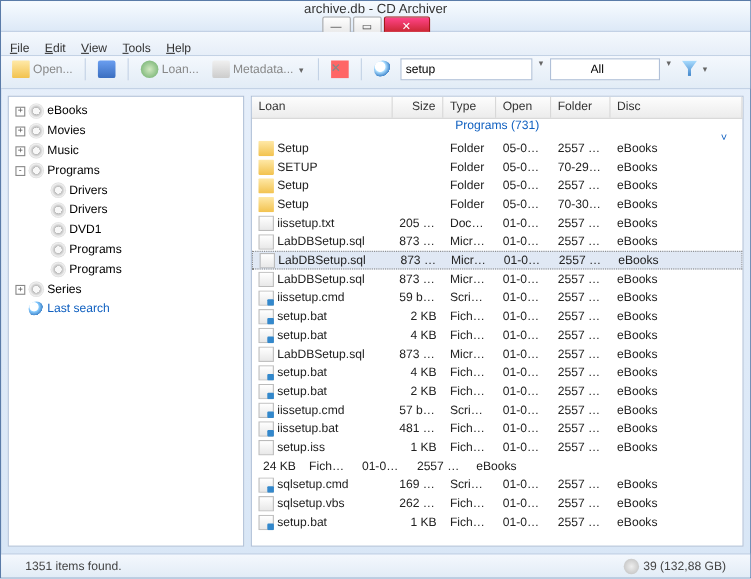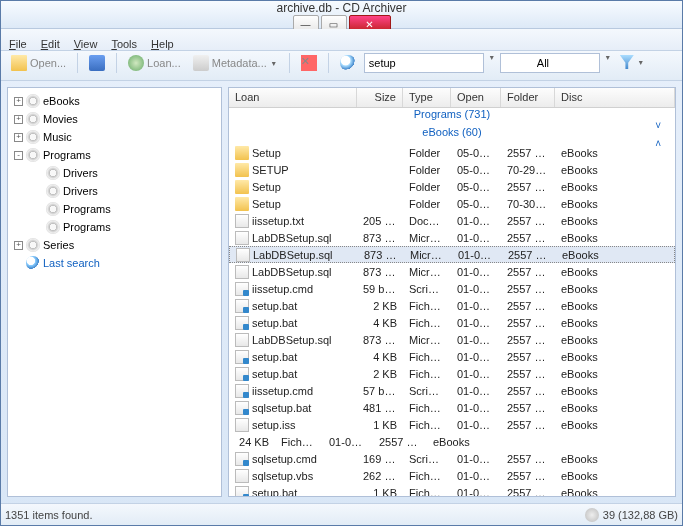--- a/index.html
+++ b/index.html
@@ -40,21 +40,21 @@
 .col-folder { width: 54px; }
 .col-disc { flex: 1; }
 .list-body { flex: 1; overflow-y: scroll; overflow-x: hidden; position: relative; }
 .group-row { display: flex; align-items: center; height: 18px; padding: 0 6px; color: #1060c0; font-size: 11px; cursor: default; flex-direction: column; }
 .group-row .arrow { margin-left: auto; padding-right: 8px; color: #1060c0; font-size: 10px; }
 .file-row { display: flex; height: 17px; align-items: center; font-size: 11px; color: #222; cursor: default; }
 .file-row.selected { background: #e0e8f4; border: 1px dotted #888; }
 .file-row .cell { padding: 0 6px; white-space: nowrap; overflow: hidden; text-overflow: ellipsis; }
 .file-row .col-name { display: flex; align-items: center; gap: 3px; }
 .file-row .fic { width: 14px; height: 14px; flex-shrink: 0; }
-.statusbar { height: 22px; background: linear-gradient(#f4f8fd,#e2ecf6); border-top: 1px solid #c3d2e5; display: flex; align-items: center; padding: 0 4px; font-size: 11px; color: #444; }
+.statusbar { height: 22px; background: linear-gradient(#f4f8fd,#e2ecf6); border-top: 1px solid #c3d2e5; display: flex; align-items: center; padding: 0 22px; font-size: 11px; color: #444; }
 .statusbar .right { margin-left: auto; display: flex; align-items: center; gap: 4px; }
 .st-ic { width: 14px; height: 14px; background: radial-gradient(circle,#eee,#bbb); border-radius: 50%; }
 
 
 .ic-disc, .tree-icon.disc { background: radial-gradient(circle,#f8f8f8 30%,#bbb 32%,#f0f0f0 60%,#999); border-radius: 50%; }
 .ic-folder, .tree-icon.folder { background: linear-gradient(#ffe9a8,#f2c24e); border-radius: 1px; }
 .tree-icon.search { background: radial-gradient(circle at 35% 35%, #fff 30%, #8cf 35%, #48c 60%, transparent 62%); border-radius: 50%; }
 .ic-save { background: linear-gradient(#6a9ef0,#3a6ec0); border-radius: 2px; }
 .ic-doc { background: linear-gradient(#fff,#e8e8e8); border: 1px solid #bbb; }
 .ic-bat { background: linear-gradient(#fff,#e8e8e8); border: 1px solid #bbb; position: relative; }
@@ -153,20 +153,25 @@
           <span>Drivers</span>
         </div>
         <div class="tree-item child">
           <span class="tree-toggle blank"></span>
           <span class="tree-icon disc"></span>
           <span>Drivers</span>
         </div>
         <div class="tree-item child">
           <span class="tree-toggle blank"></span>
           <span class="tree-icon disc"></span>
+          <span>DVD1</span>
+        </div>
+        <div class="tree-item child">
+          <span class="tree-toggle blank"></span>
+          <span class="tree-icon disc"></span>
           <span>Programs</span>
         </div>
         <div class="tree-item child">
           <span class="tree-toggle blank"></span>
           <span class="tree-icon disc"></span>
           <span>Programs</span>
         </div>
         <div class="tree-item">
           <span class="tree-toggle">+</span>
           <span class="tree-icon disc"></span>
@@ -186,24 +191,20 @@
         <div class="col-type">Type</div>
         <div class="col-date">Open</div>
         <div class="col-folder">Folder</div>
         <div class="col-disc">Disc</div>
       </div>
       <div class="list-body" id="listbody">
           <div class="group-row">
             <span>Programs (731)</span>
             <span class="arrow">˅</span>
           </div>
-          <div class="group-row">
-            <span>eBooks (60)</span>
-            <span class="arrow">˄</span>
-          </div>
           <div class="file-row">
             <div class="cell col-name">
               <span class="fic ic-folder"></span>
               <span>Setup</span>
             </div>
             <div class="cell col-size"></div>
             <div class="cell col-type">Folder</div>
             <div class="cell col-date">05-02-...</div>
             <div class="cell col-folder">2557 D...</div>
             <div class="cell col-disc">eBooks</div>
@@ -358,21 +359,21 @@
             </div>
             <div class="cell col-size">57 bytes</div>
             <div class="cell col-type">Script ...</div>
             <div class="cell col-date">01-07-...</div>
             <div class="cell col-folder">2557 D...</div>
             <div class="cell col-disc">eBooks</div>
           </div>
           <div class="file-row">
             <div class="cell col-name">
               <span class="fic ic-bat"></span>
-              <span>sqlsetup.bat</span>
+              <span>iissetup.bat</span>
             </div>
             <div class="cell col-size">481 by...</div>
             <div class="cell col-type">Ficheir...</div>
             <div class="cell col-date">01-07-...</div>
             <div class="cell col-folder">2557 D...</div>
             <div class="cell col-disc">eBooks</div>
           </div>
           <div class="file-row">
             <div class="cell col-name">
               <span class="fic ic-doc"></span>

